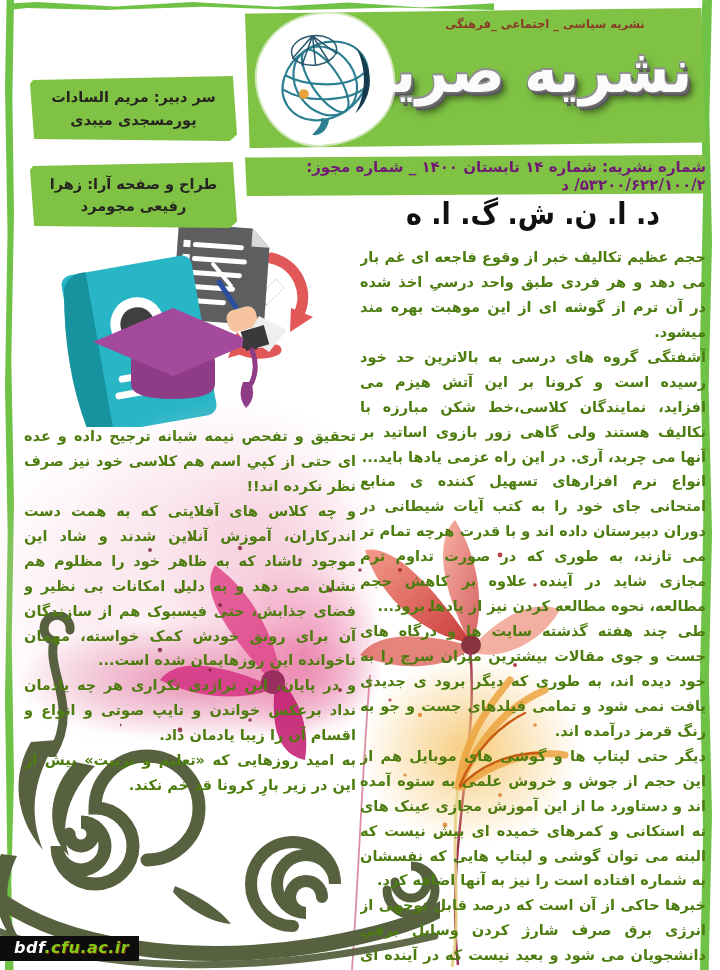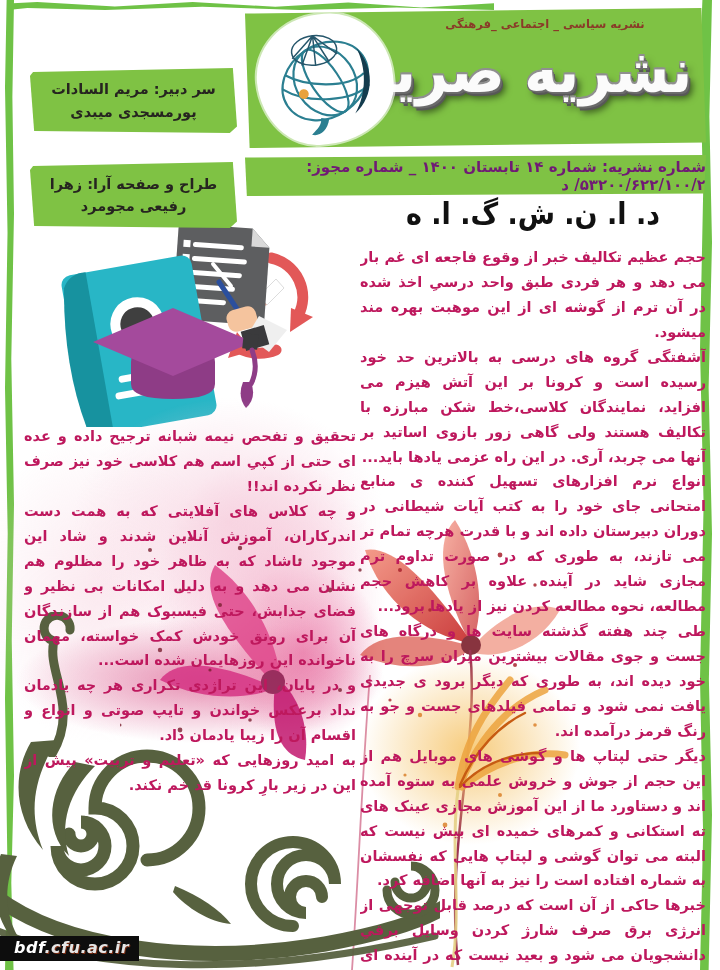--- a/index.html
+++ b/index.html
@@ -18,21 +18,21 @@
   .frame-right{left:700px;top:0;width:12px;height:970px;
     clip-path:polygon(20% 0,100% 0,78% 12%,100% 25%,72% 40%,100% 55%,74% 70%,100% 84%,72% 100%,0 100%,26% 86%,0 70%,30% 52%,0 36%,26% 20%,0 6%);}
   
   .staff-box{
     position:absolute;background:#7fc244;color:#262420;font-weight:bold;
     display:flex;align-items:center;justify-content:center;text-align:center;
     font-size:14.5px;line-height:1.55;padding:4px 8px;z-index:3;
     clip-path:polygon(1.5% 6%,98% 0,100% 90%,96.5% 100%,2% 97%,0 12%);
   }
   #staff-0{left:17px;top:25px;width:220px;height:42px;}
-  #staff-1{left:30px;top:68px;width:207px;height:65px;}
+  #staff-1{left:30px;top:76px;width:207px;height:65px;}
   #staff-2{left:30px;top:162px;width:207px;height:66px;}
   .header-box{
     position:absolute;left:245px;top:8px;width:461px;height:140px;background:#7fc244;z-index:3;
     clip-path:polygon(0 4%,99% 0,100% 96%,1% 100%);
   }
   .category-line{
     position:absolute;top:9px;left:150px;width:300px;text-align:center;
     font-size:11.5px;color:#8a3a28;font-weight:bold;letter-spacing:.5px;
   }
   .main-title{
@@ -53,21 +53,21 @@
     display:flex;align-items:center;justify-content:center;
     font-size:15px;font-weight:bold;color:#701a75;
     clip-path:polygon(0 6%,100% 0,99.6% 94%,.4% 100%);
   }
   
   .article-title{
     position:absolute;left:360px;top:198px;width:346px;z-index:3;
     font-size:27px;font-weight:bold;color:#111;text-align:center;letter-spacing:1px;
     transform:scaleY(1.1);
   }
-  .col{position:absolute;z-index:3;font-size:14.5px;font-weight:bold;color:#be185d;
+  .col{position:absolute;z-index:3;font-size:14.5px;font-weight:bold;color:#4d7c0f;
     line-height:1.72;text-align:justify;overflow:hidden;}
   #col-right{left:360px;top:245px;width:346px;height:721px;}
   #col-left{left:24px;top:424px;width:332px;height:380px;}
   .col p{margin:0;}
   
   .deco{position:absolute;z-index:2;pointer-events:none;}
   #pink-flower{
     left:-25px;top:398px;width:410px;height:345px;filter:blur(.4px);
     background:
       radial-gradient(closest-side at 62% 36%,rgba(246,206,221,.75),rgba(246,206,221,0)),
@@ -81,21 +81,21 @@
   #orange-flower{left:350px;top:635px;width:230px;height:335px;}
   #corner-flourish{left:-5px;top:738px;width:445px;height:232px;}
   #stem-curl{left:18px;top:612px;width:80px;height:145px;}
   
   .watermark{
     position:absolute;left:0;top:936px;z-index:5;background:#0d0d0d;
     padding:2px 10px 4px 14px;font-size:16px;font-style:italic;font-weight:bold;
     direction:ltr;letter-spacing:.5px;
   }
   .watermark .wm-prefix{color:#ffffff;}
-  .watermark .wm-rest{color:#e5e5e5;text-shadow:1px 1px 0 #7a2c12;}
+  .watermark .wm-rest{color:#84cc16;text-shadow:1px 1px 0 #7a2c12;}
 </style>
 </head>
 <body>
 
 <div id="page">
 
   <div class="frame frame-left"></div>
   <div class="frame frame-top"></div>
   <div class="frame frame-right"></div>
 

